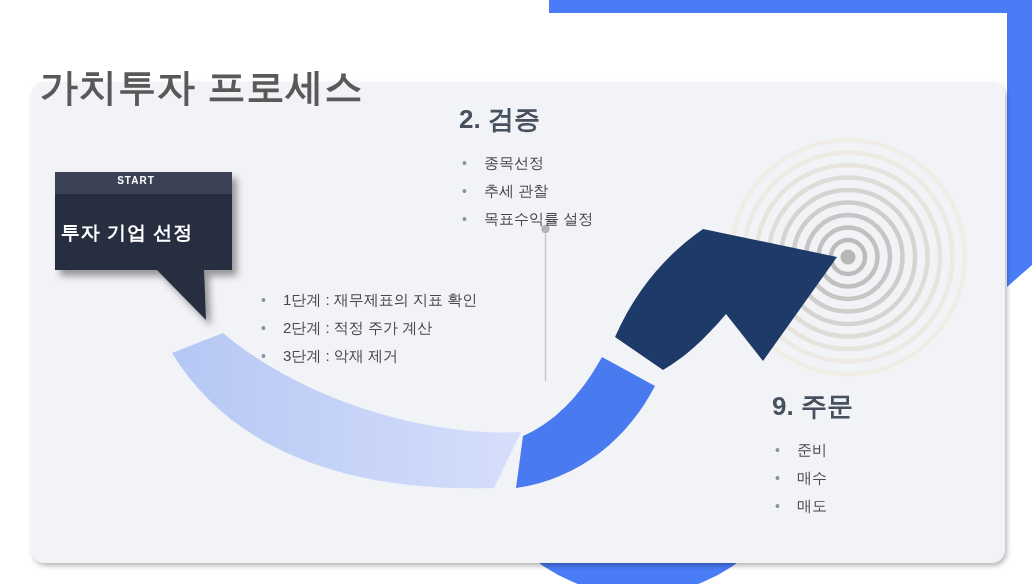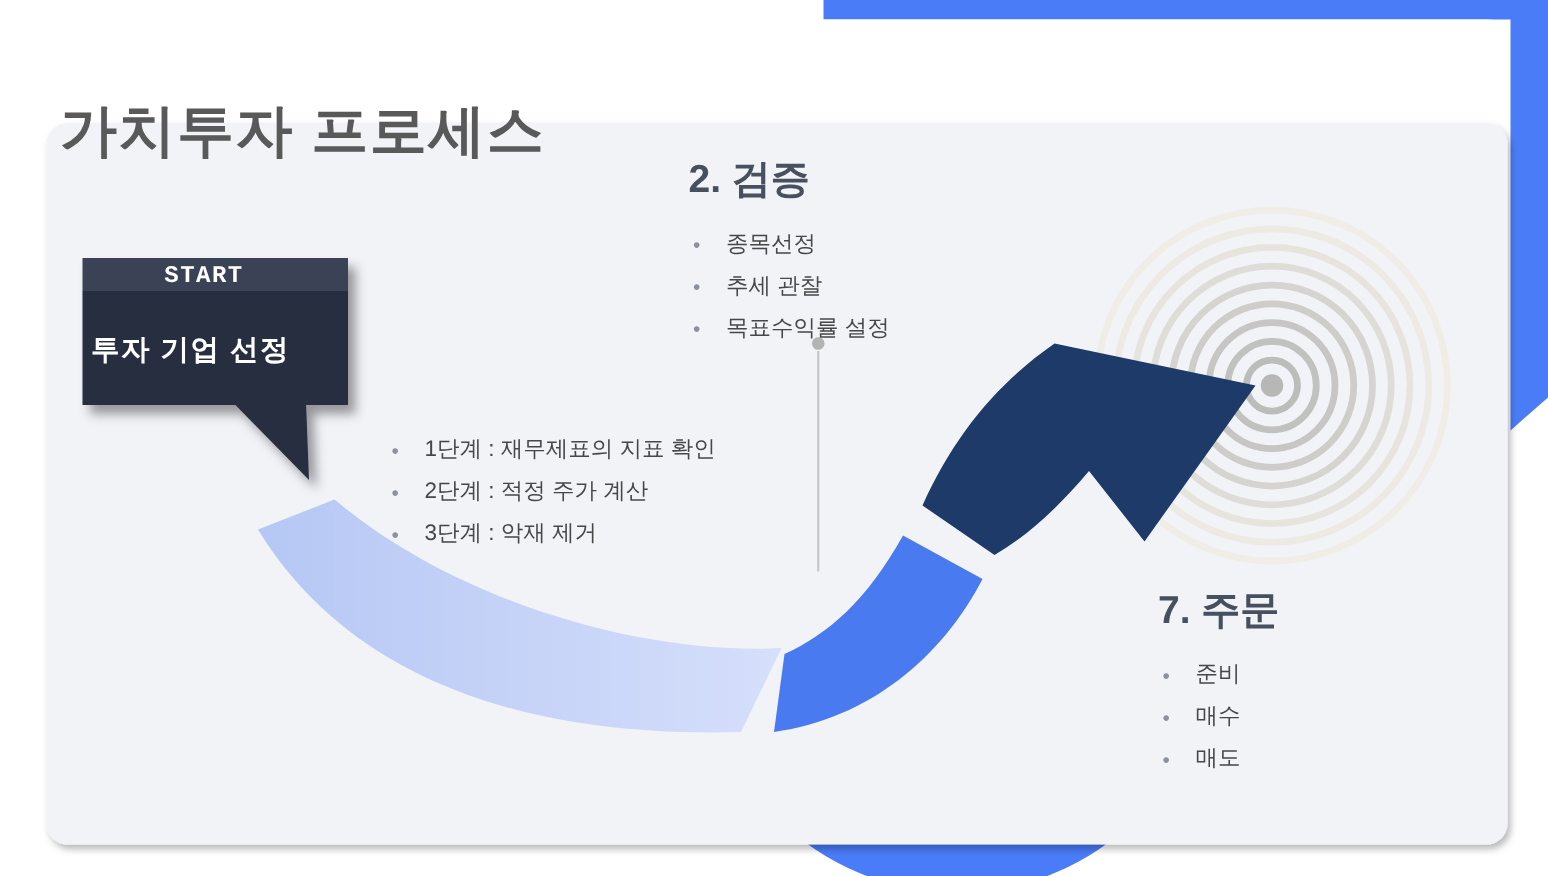--- a/index.html
+++ b/index.html
@@ -9,21 +9,21 @@
     font-family:"Liberation Sans","DejaVu Sans",sans-serif;
   }
   .abs{position:absolute;}
   #title{
     left:40px;top:22px;font-size:38px;font-weight:700;color:#595959;
     letter-spacing:1px;white-space:nowrap;margin-top:40px;
   }
   
   #start-badge{
     left:55px;top:175px;width:162px;text-align:center;
-    font-size:16px;font-weight:700;color:#ffffff;letter-spacing:1px;font-family:Liberation Mono, monospace;
+    font-size:10px;font-weight:700;color:#ffffff;letter-spacing:1px;
   }
   #start-label{
     left:55px;top:220px;width:144px;text-align:center;
     font-size:19px;font-weight:700;color:#ffffff;letter-spacing:1px;
     white-space:nowrap;
   }
   .section{position:absolute;}
   .section h2{
     margin:0;font-size:26px;font-weight:800;color:#47505f;white-space:nowrap;
   }
@@ -114,19 +114,19 @@
 <div id="section-2" class="section">
   <h2>2. 검증</h2>
   <div class="bullets">
     <div class="bullet-item">종목선정</div>
     <div class="bullet-item">추세 관찰</div>
     <div class="bullet-item">목표수익률 설정</div>
   </div>
 </div>
 
 <div id="section-3" class="section">
-  <h2>7. 주문</h2>
+  <h2>9. 주문</h2>
   <div class="bullets">
     <div class="bullet-item">준비</div>
     <div class="bullet-item">매수</div>
     <div class="bullet-item">매도</div>
   </div>
 </div>
 
 </body></html>

